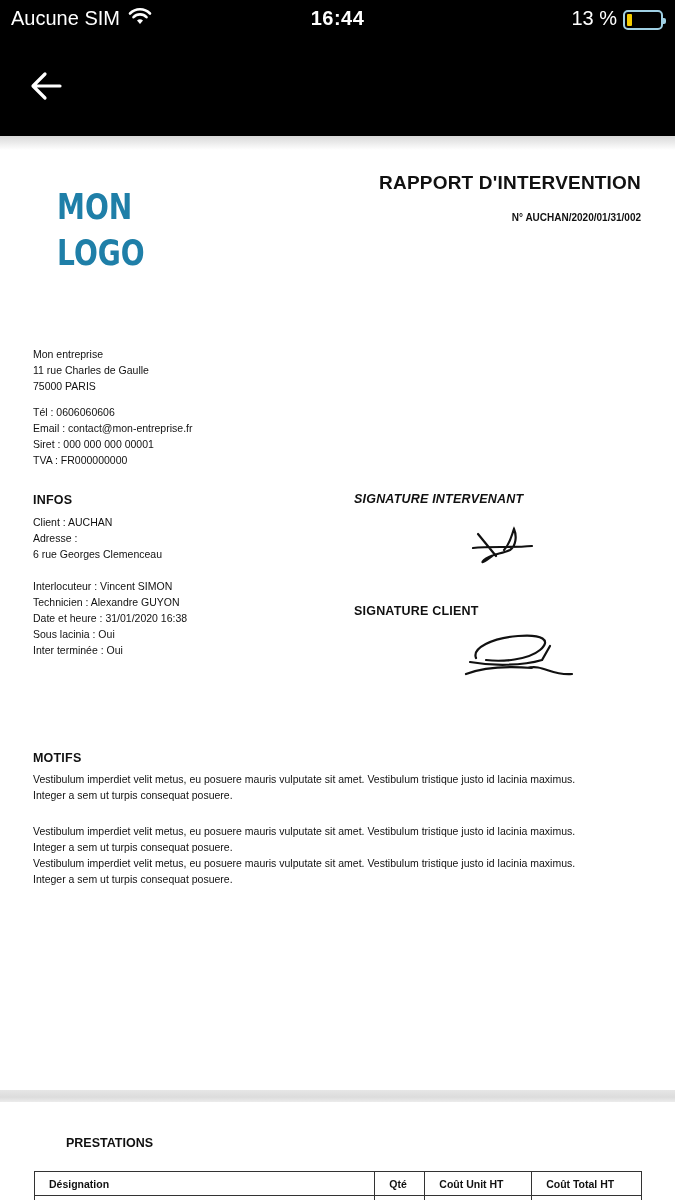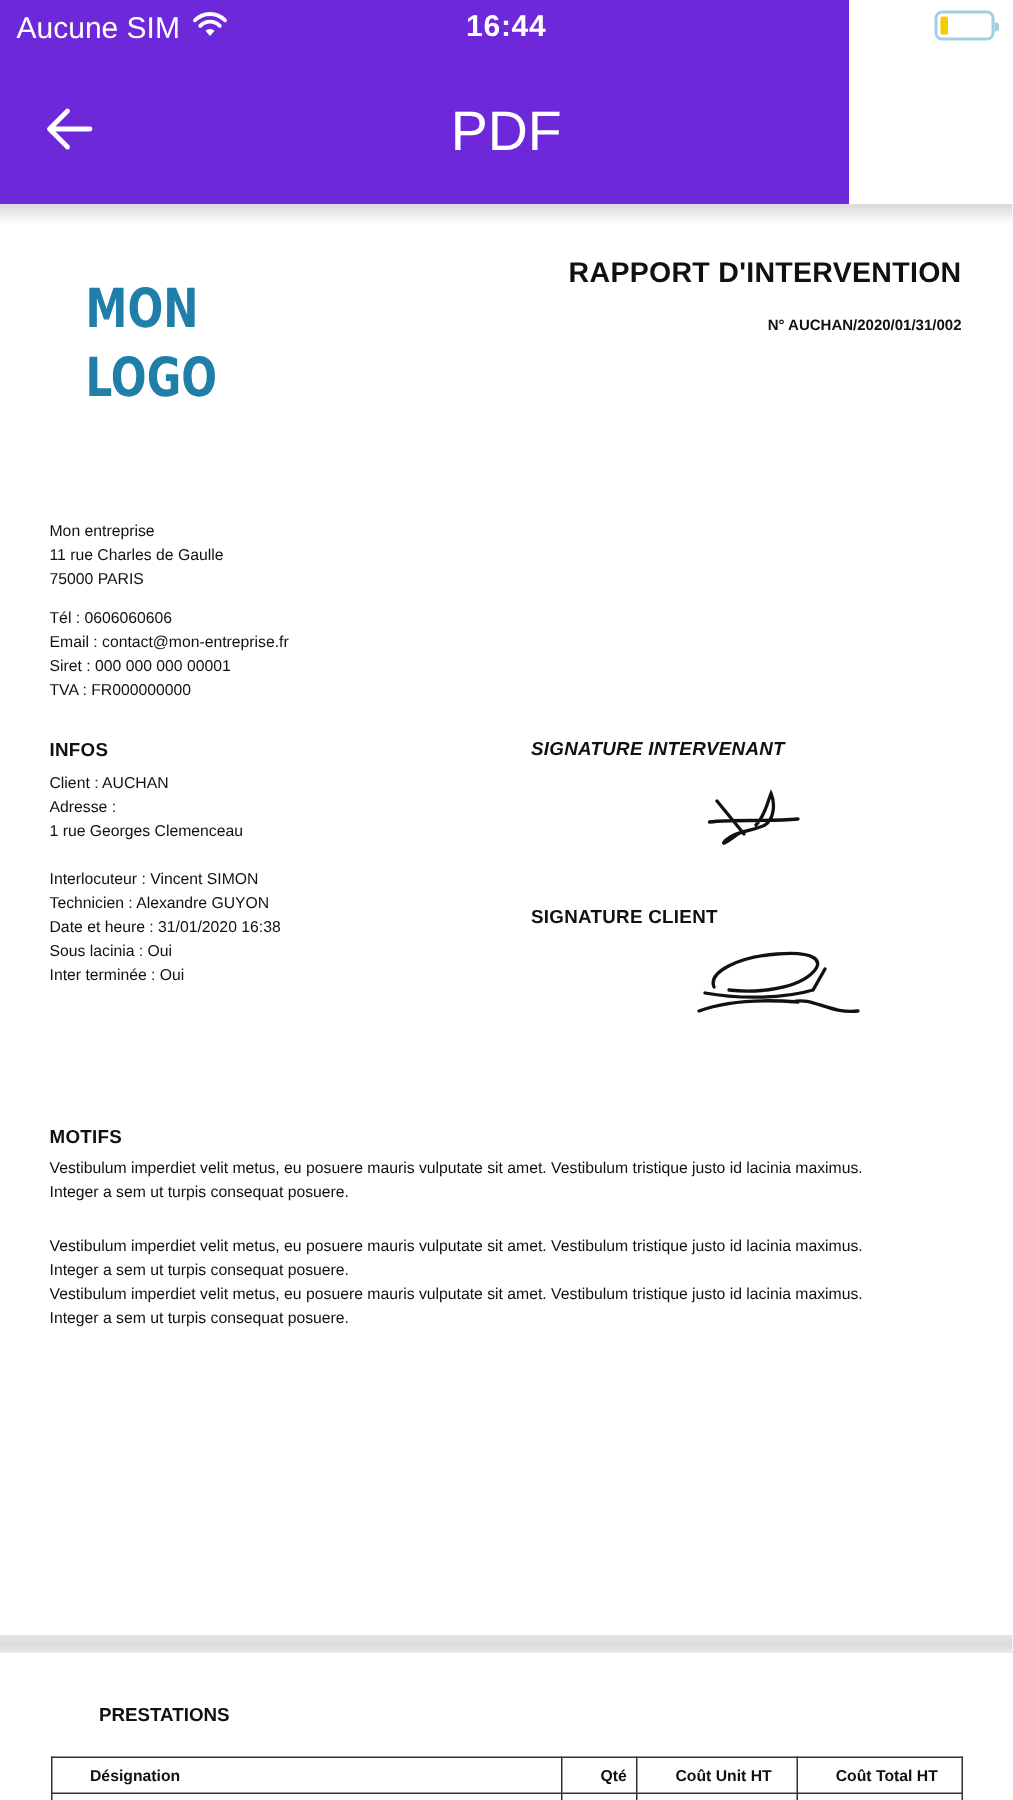--- a/index.html
+++ b/index.html
@@ -1,23 +1,23 @@
 <!DOCTYPE html>
 <html><head>
   <meta charset="utf-8">
   <style>
     * { box-sizing: border-box; margin: 0; padding: 0; }
     html, body { width: 675px; height: 1200px; overflow: hidden; background: #ffffff; }
     body { font-family: "Liberation Sans", sans-serif; color: #111; position: relative; }
 
-    .appbar { position: absolute; left: 0; top: 0; width: 566px; height: 136px; background: #6d28d9; color: #fff; z-index: 2; }
+    .appbar { position: absolute; left: 0; top: 0; width: 675px; height: 136px; background: #000000; color: #fff; z-index: 2; }
     .status { position: absolute; left: 0; top: 0; width: 675px; height: 38px; font-size: 20px; }
     .status .carrier { position: absolute; left: 11px; top: 7px; display: flex; align-items: center; gap: 8px; }
     .status .time { position: absolute; left: 0; width: 675px; top: 7px; text-align: center; font-weight: bold; letter-spacing: 0.5px; pointer-events: none; }
-    .status .battery { position: absolute; right: 12px; top: 7px; display: flex; align-items: flex-start; gap: 6px; }
+    .status .battery { position: absolute; right: 12px; top: 7px; display: flex; align-items: flex-end; gap: 6px; }
     .batt-body { width: 40px; height: 20px; border: 2px solid #9fd0e4; border-radius: 5px; position: relative; }
     .batt-fill { position: absolute; left: 2px; top: 2px; width: 5px; height: 12px; background: #f4cc00; border-radius: 1px; }
     .batt-tip { position: absolute; right: -5px; top: 6px; width: 3px; height: 6px; background: #9fd0e4; border-radius: 0 2px 2px 0; }
 
     .navbar { position: absolute; left: 0; top: 38px; width: 675px; height: 98px; }
     .back-btn { position: absolute; left: 28px; top: 30px; width: 48px; height: 40px; cursor: pointer; }
     .nav-title { position: absolute; left: 0; width: 675px; top: 29px; text-align: center; font-size: 37px; font-weight: normal; pointer-events: none; }
     .shadow { position: absolute; left: 0; top: 136px; width: 675px; height: 14px; background: linear-gradient(#d9d9d9, rgba(255,255,255,0)); z-index: 1; }
 
     .page { position: absolute; left: 0; top: 136px; width: 675px; }
@@ -40,21 +40,21 @@
     .sig2 { position: absolute; left: 462px; top: 494px; }
 
     .motifs { position: absolute; left: 33px; top: 614px; width: 610px; }
     .resume { position: absolute; left: 33px; top: 687px; width: 610px; }
     .motifs .h, .resume .h { margin-bottom: 5px; }
 
     .page-sep { position: absolute; left: 0; top: 1090px; width: 675px; height: 12px; background: linear-gradient(#e6e6e6, #dcdcdc 60%, #ececec); z-index: 1; }
 
     .prestations-title { position: absolute; left: 34px; top: 1136px; font-size: 12.5px; font-weight: bold; padding-left: 32px; }
     .table { position: absolute; left: 34px; top: 1171px; width: 608px; border-collapse: collapse; font-size: 10.5px; }
-    .table th { border: 1.5px solid #333; height: 24px; text-align: left; padding-left: 25px; font-weight: bold; }
+    .table th { border: 1.5px solid #333; height: 24px; text-align: left; padding-left: 14px; font-weight: bold; }
     .table td { border-left: 1.5px solid #333; border-right: 1.5px solid #333; height: 10px; }
   </style>
 </head>
 <body>
 
 <div class="appbar">
   <div class="status">
     <div class="carrier">
       <span>Aucune SIM</span>
       <span>
@@ -73,21 +73,20 @@
           <span class="batt-tip"></span>
         </span>
     </div>
   </div>
   <div class="navbar">
     <div class="back-btn">
       <svg width="36" height="36" viewBox="0 0 36 36">
           <path d="M32 18 H6 M17 6 L5 18 L17 30" stroke="#fff" stroke-width="3.2" fill="none" stroke-linecap="round" stroke-linejoin="round"></path>
         </svg>
     </div>
-    <div class="nav-title">PDF</div>
   </div>
 </div>
 <div class="shadow"></div>
 
 <div class="page">
   <div class="logo">
     <div>MON</div>
     <div>LOGO</div>
   </div>
   <div class="title">RAPPORT D'INTERVENTION</div>
@@ -101,21 +100,21 @@
     <div>Tél : 0606060606</div>
     <div>Email : contact@mon-entreprise.fr</div>
     <div>Siret : 000 000 000 00001</div>
     <div>TVA : FR000000000</div>
   </div>
 
   <div class="infos small">
     <div class="h">INFOS</div>
     <div>Client : AUCHAN</div>
     <div>Adresse :</div>
-    <div>1 rue Georges Clemenceau</div>
+    <div>6 rue Georges Clemenceau</div>
     <div class="gap"></div>
     <div>Interlocuteur : Vincent SIMON</div>
     <div>Technicien : Alexandre GUYON</div>
     <div>Date et heure : 31/01/2020 16:38</div>
     <div>Sous lacinia : Oui</div>
     <div>Inter terminée : Oui</div>
   </div>
 
   <div class="sig1-label h">SIGNATURE INTERVENANT</div>
   <svg class="sig1" width="70" height="40" viewBox="0 0 70 40">

